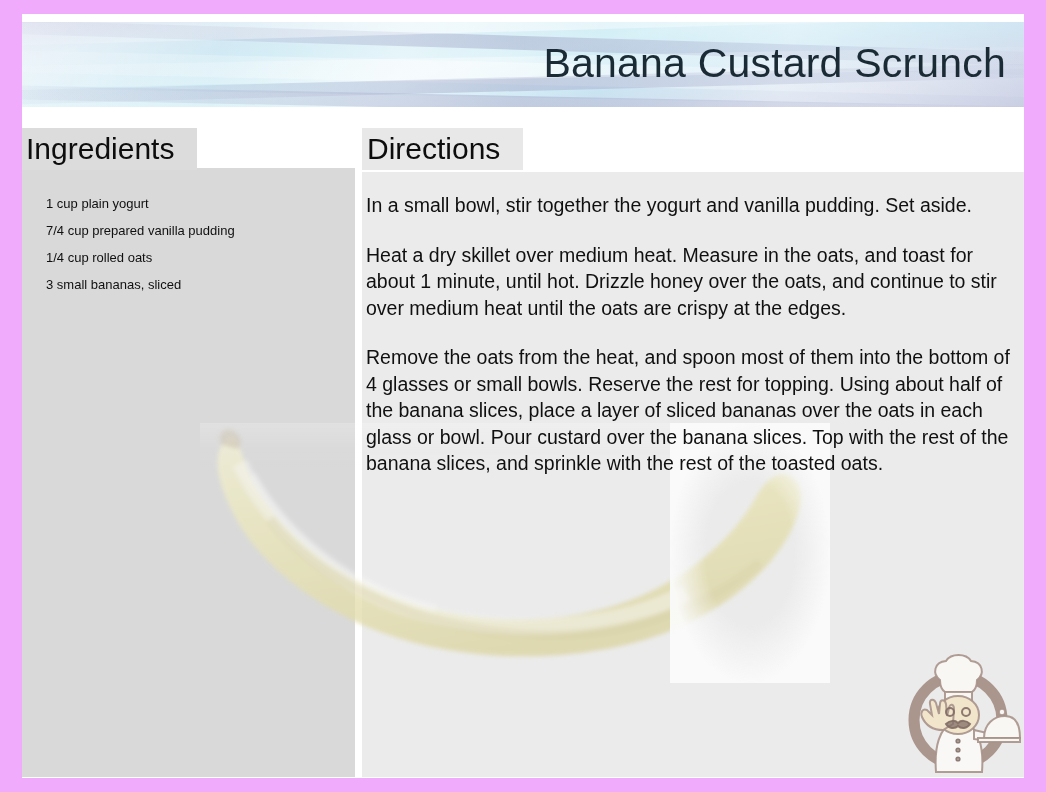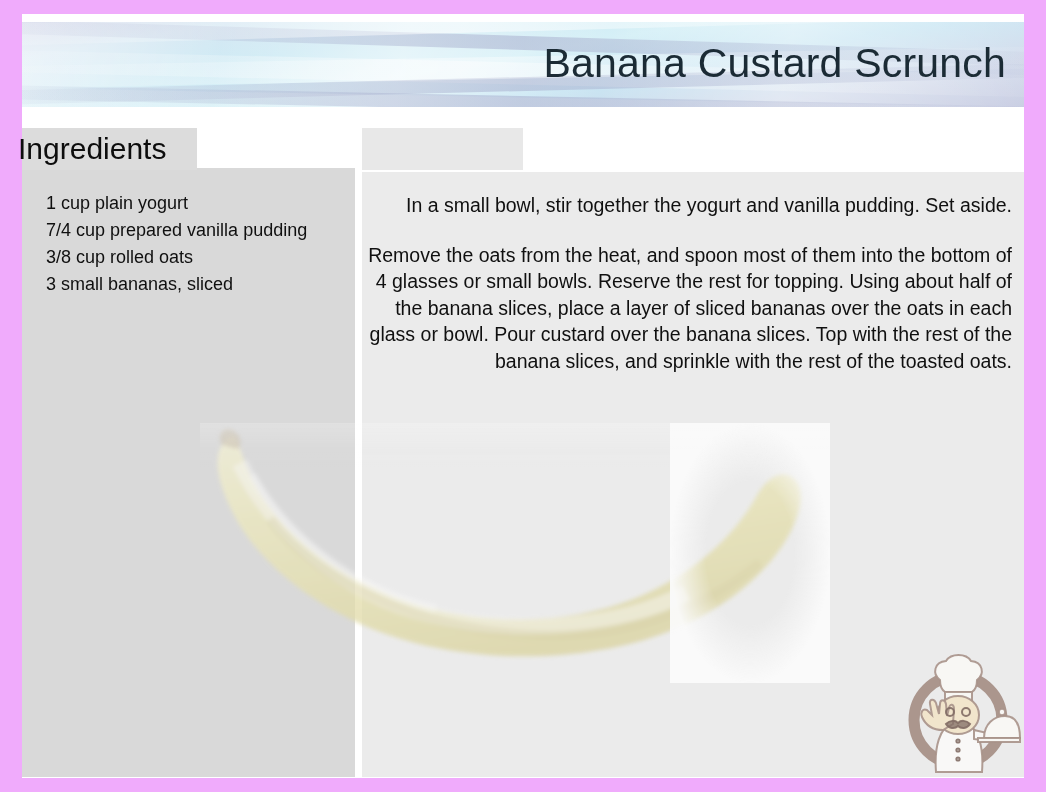--- a/index.html
+++ b/index.html
@@ -91,21 +91,21 @@
     white-space: nowrap;
   }
 
   #ingredients-panel {
     position: absolute;
     left: 22px; top: 168px;
     width: 333px; height: 609px;
     background: #d9d9d9;
   }
   #ingredients-headbox { left: 22px; top: 128px; width: 175px; }
-  #ingredients-heading { left: 18px; top: 128px; text-align: center; }
+  #ingredients-heading { left: 26px; top: 128px; text-align: center; }
 
   #directions-panel {
     position: absolute;
     left: 362px; top: 172px;
     width: 662px; height: 605px;
     background: #ebebeb;
   }
   #directions-headbox { left: 362px; top: 128px; width: 161px; background: #e8e8e8; }
   #directions-heading { left: 367px; top: 128px; }
 
@@ -124,33 +124,33 @@
     width: 630px;
     height: 260px;
     opacity: .78;
   }
 
   
   #ingredients-list {
     position: absolute;
     left: 46px; top: 190px;
     width: 310px;
-    font-size: 18px;
+    font-size: 13px;
     line-height: 27px;
     color: #101010;
   }
   #directions-body {
     position: absolute;
     left: 366px; top: 192px;
     width: 646px;
     font-size: 19.5px;
     line-height: 26.5px;
     color: #101010;
   }
-  #directions-body p { margin-bottom: 23px; text-align: right; }
+  #directions-body p { margin-bottom: 23px; }
   #directions-body p:last-child { margin-bottom: 16px; }
 
   
   #chef-logo {
     position: absolute;
     left: 896px; top: 646px;
     width: 125px; height: 128px;
     opacity: .82;
   }
 </style>
@@ -223,30 +223,32 @@
 
       <rect x="470" y="0" width="160" height="260" fill="url(#bfadeR)"></rect>
       <rect x="0" y="0" width="630" height="48" fill="url(#bshine)" opacity="0.35"></rect>
     </svg>
   </div>
 
   <div class="heading-box" id="ingredients-headbox"></div>
   <div class="heading-text" id="ingredients-heading">Ingredients</div>
 
   <div class="heading-box right" id="directions-headbox"></div>
+  <div class="heading-text" id="directions-heading">Directions</div>
 
   <div id="ingredients-list">
     <div>1 cup plain yogurt</div>
     <div>7/4 cup prepared vanilla pudding</div>
-    <div>3/8 cup rolled oats</div>
+    <div>1/4 cup rolled oats</div>
     <div>3 small bananas, sliced</div>
   </div>
 
   <div id="directions-body">
     <p>In a small bowl, stir together the yogurt and vanilla pudding. Set aside.</p>
+    <p>Heat a dry skillet over medium heat. Measure in the oats, and toast for about 1 minute, until hot. Drizzle honey over the oats, and continue to stir over medium heat until the oats are crispy at the edges.</p>
     <p>Remove the oats from the heat, and spoon most of them into the bottom of 4 glasses or small bowls. Reserve the rest for topping. Using about half of the banana slices, place a layer of sliced bananas over the oats in each glass or bowl. Pour custard over the banana slices. Top with the rest of the banana slices, and sprinkle with the rest of the toasted oats.</p>
   </div>
 
   <svg id="chef-logo" viewBox="0 0 125 128">
     <g fill="none" stroke="#8a6a5c" stroke-width="2.4" stroke-opacity="0.85">
 
       <circle cx="62" cy="74" r="44" stroke="#8a6a5c" stroke-width="11" stroke-opacity="0.8"></circle>
     </g>
     <g stroke="#9a8074" stroke-width="2" fill="#fbfaf7" stroke-opacity="0.9">
 

